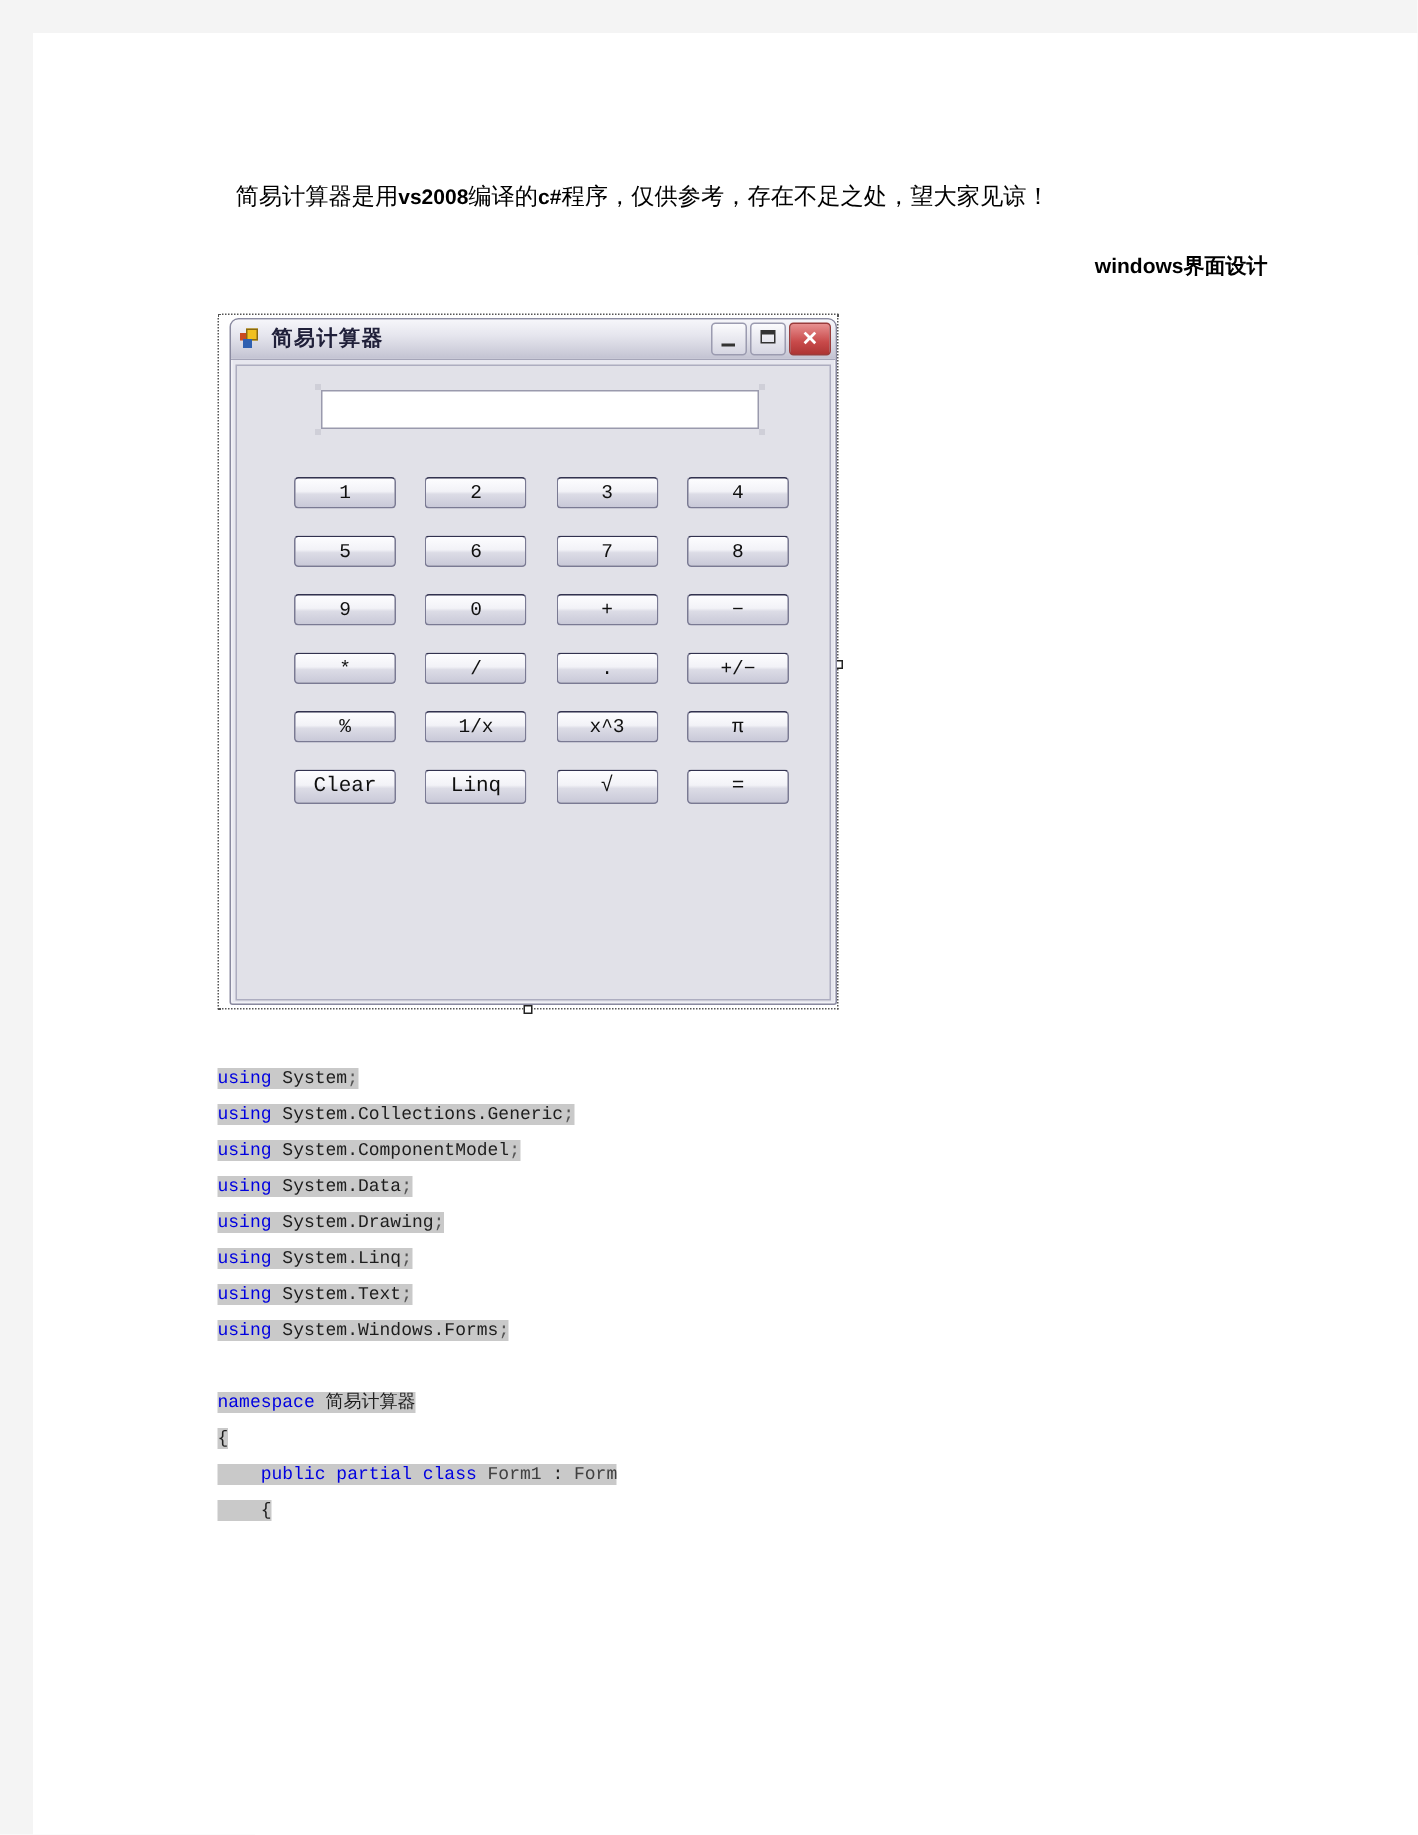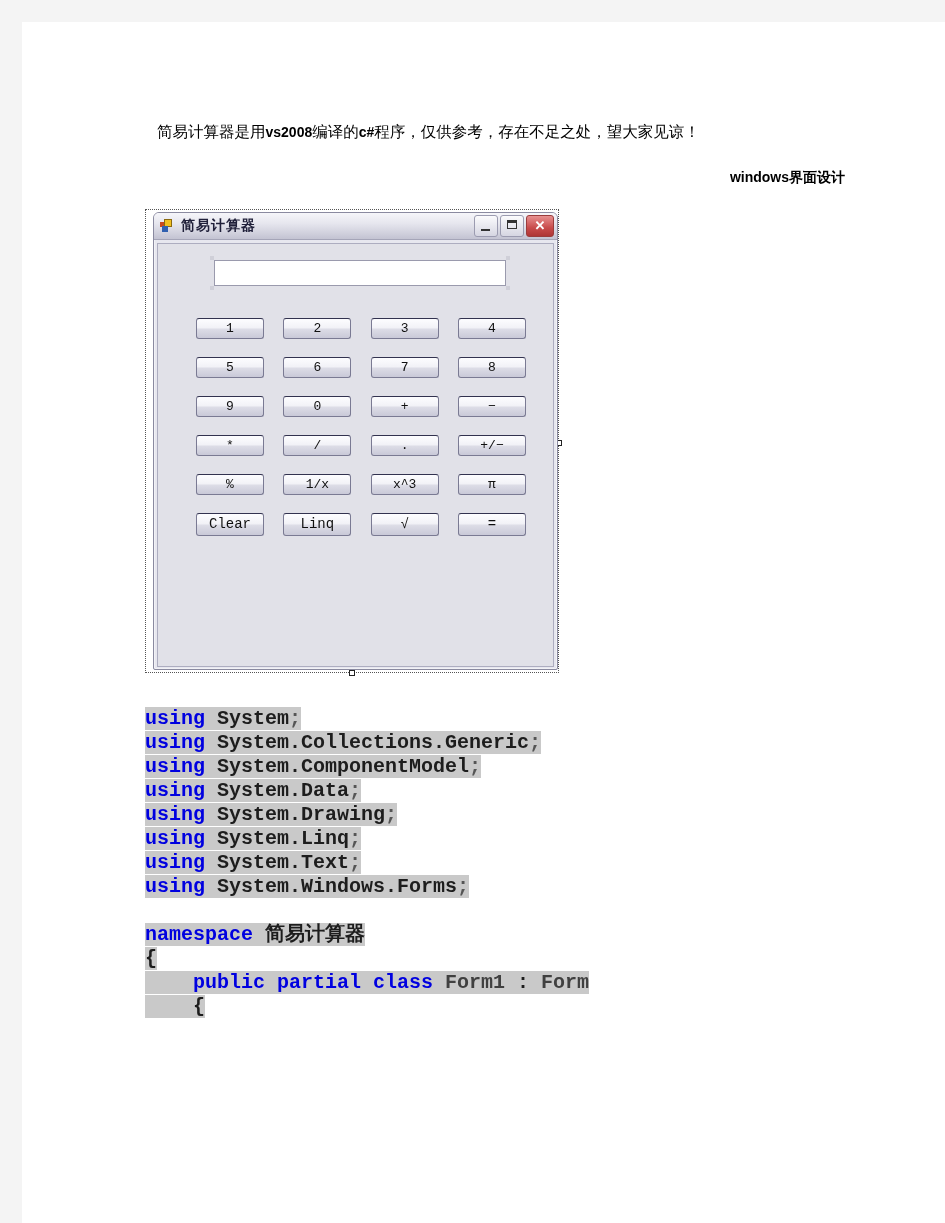--- a/index.html
+++ b/index.html
@@ -240,25 +240,24 @@
     cursor: default;
   }
   .kbtn.tall {
     height: 23px;
     font-size: 14px;
   }
 
   
   .code {
     font-family: "Liberation Mono", monospace;
-    font-size: 20px;
+    font-size: 12px;
     line-height: 24px;
     color: #1d1d1d;
     white-space: pre;
-    font-weight: bold;
   }
   .code .line { height: 24px; }
   .code .hl {
     background: #c9c9c9;
   }
   .kw  { color: #0000e0; }
   .typ { color: #404040; }
   .pun { color: #555; }
   .blank { height: 24px; }
 </style>

